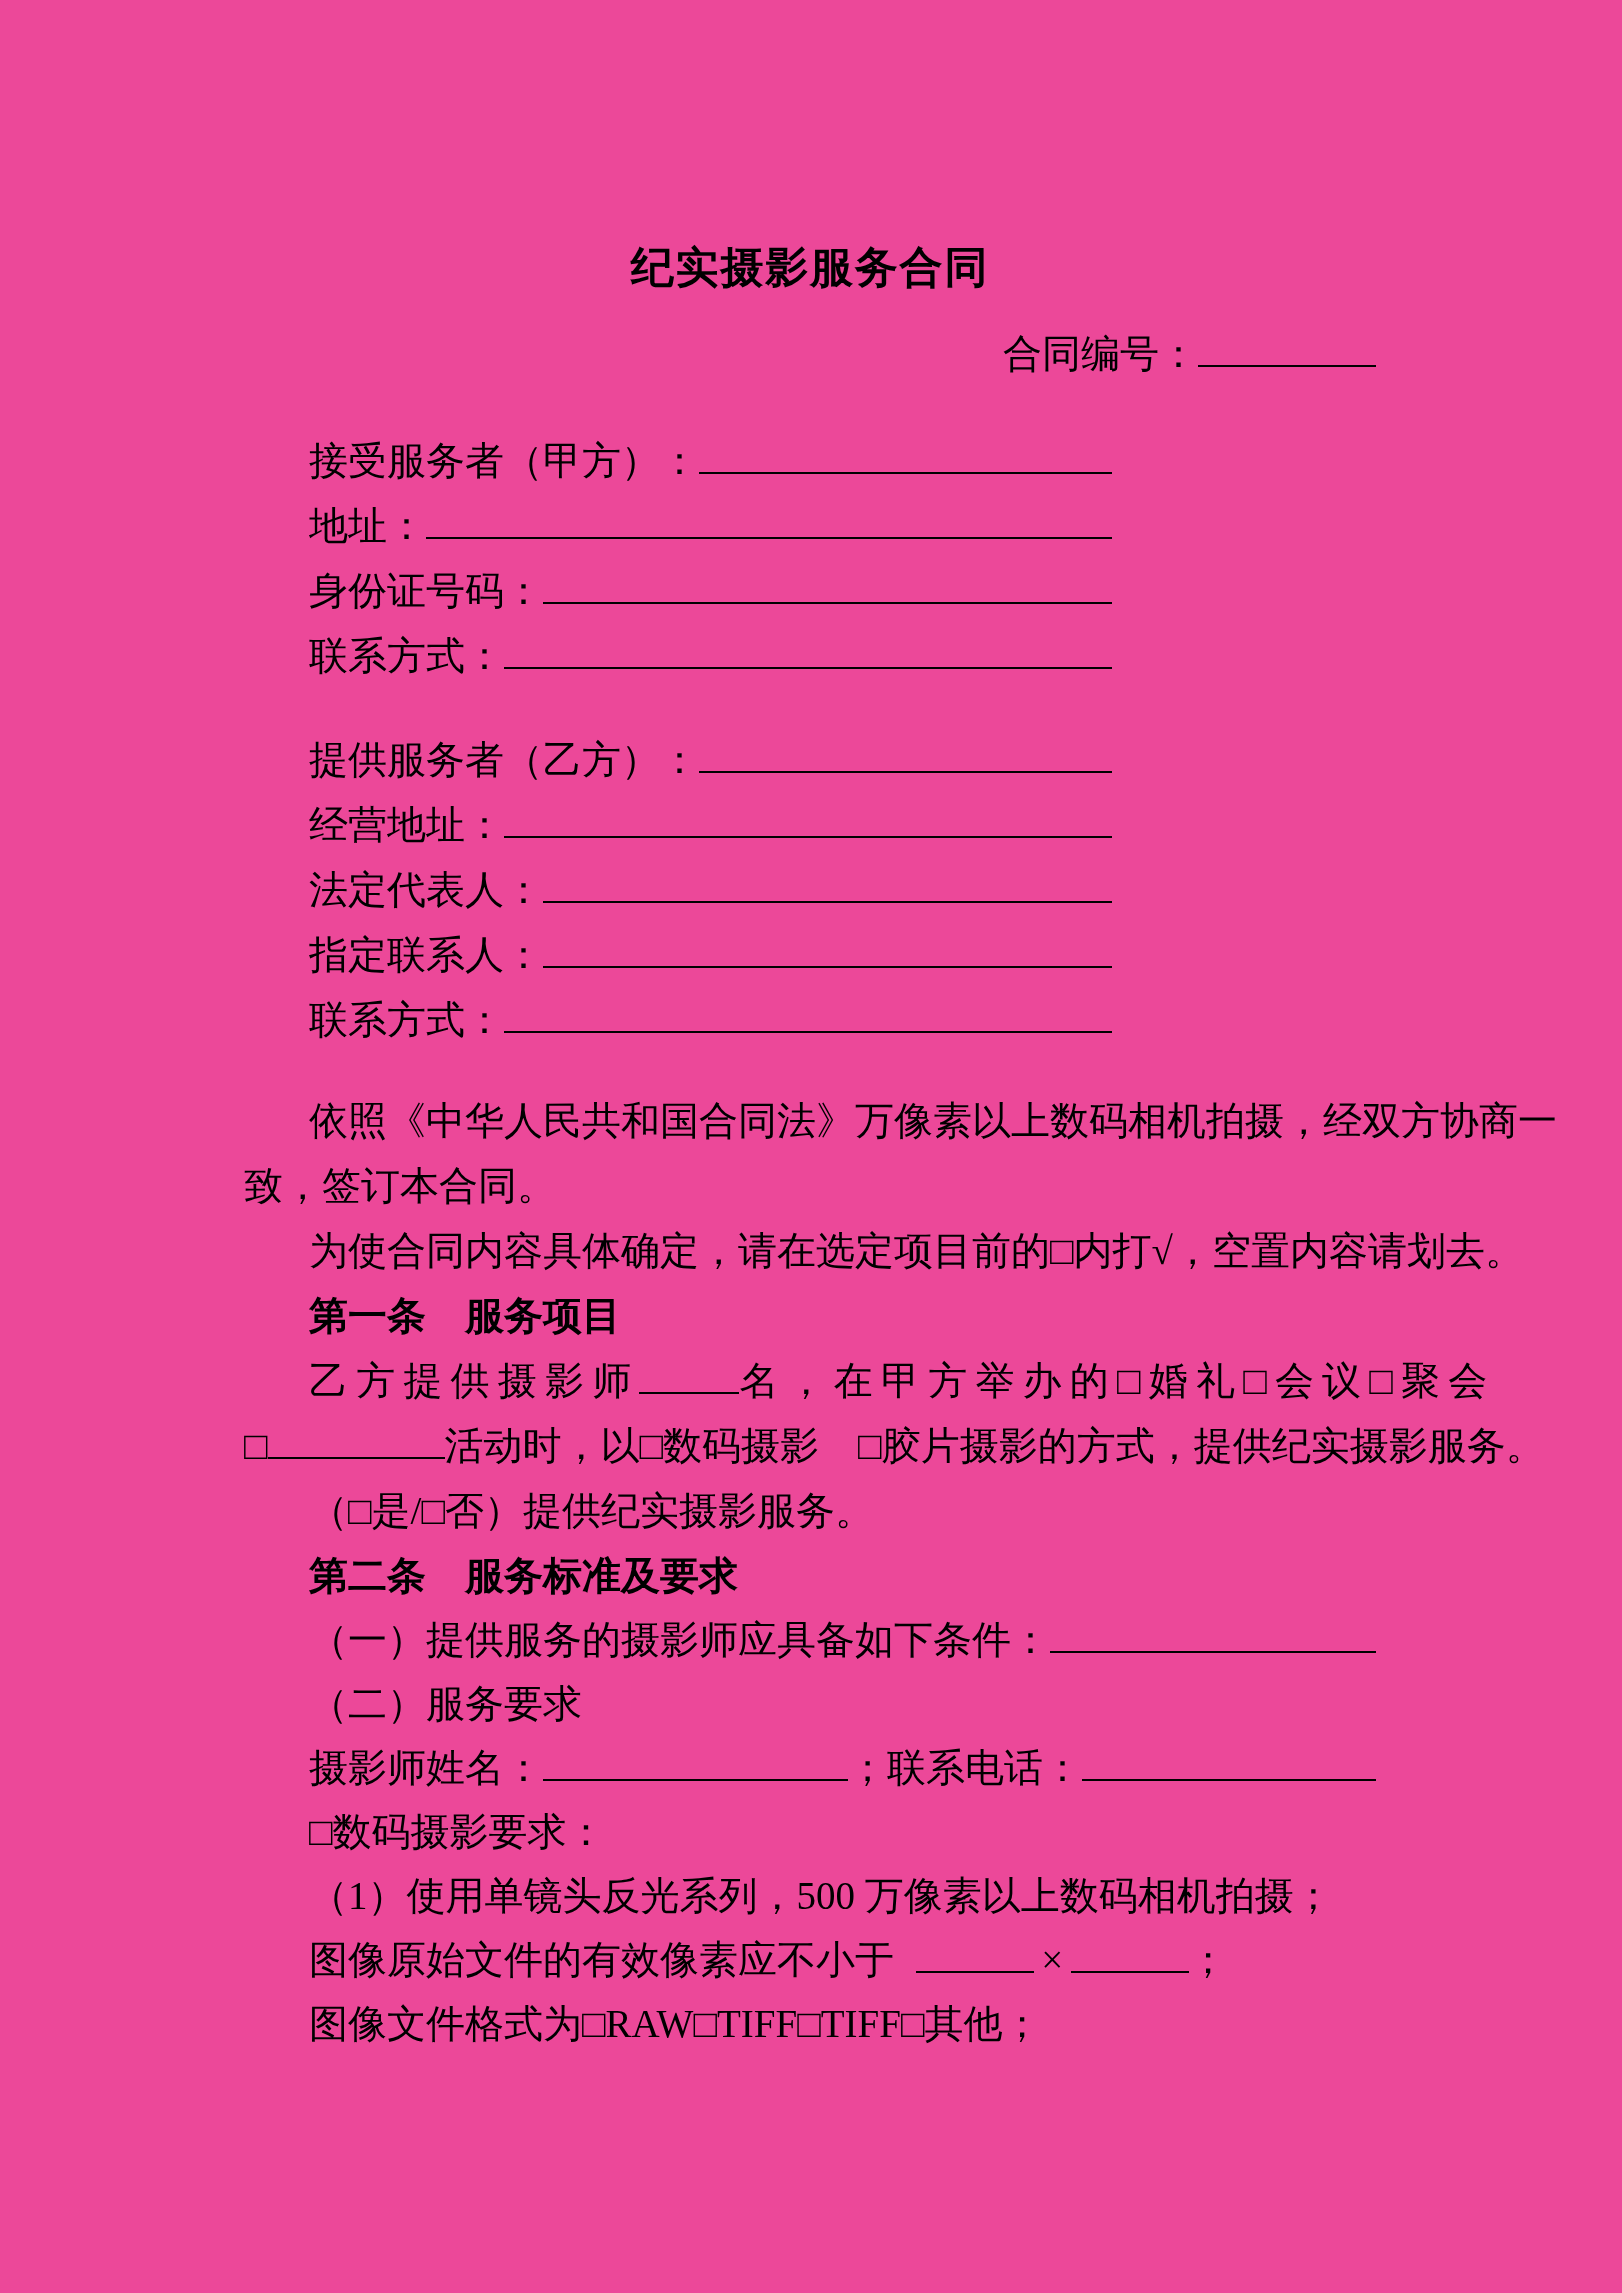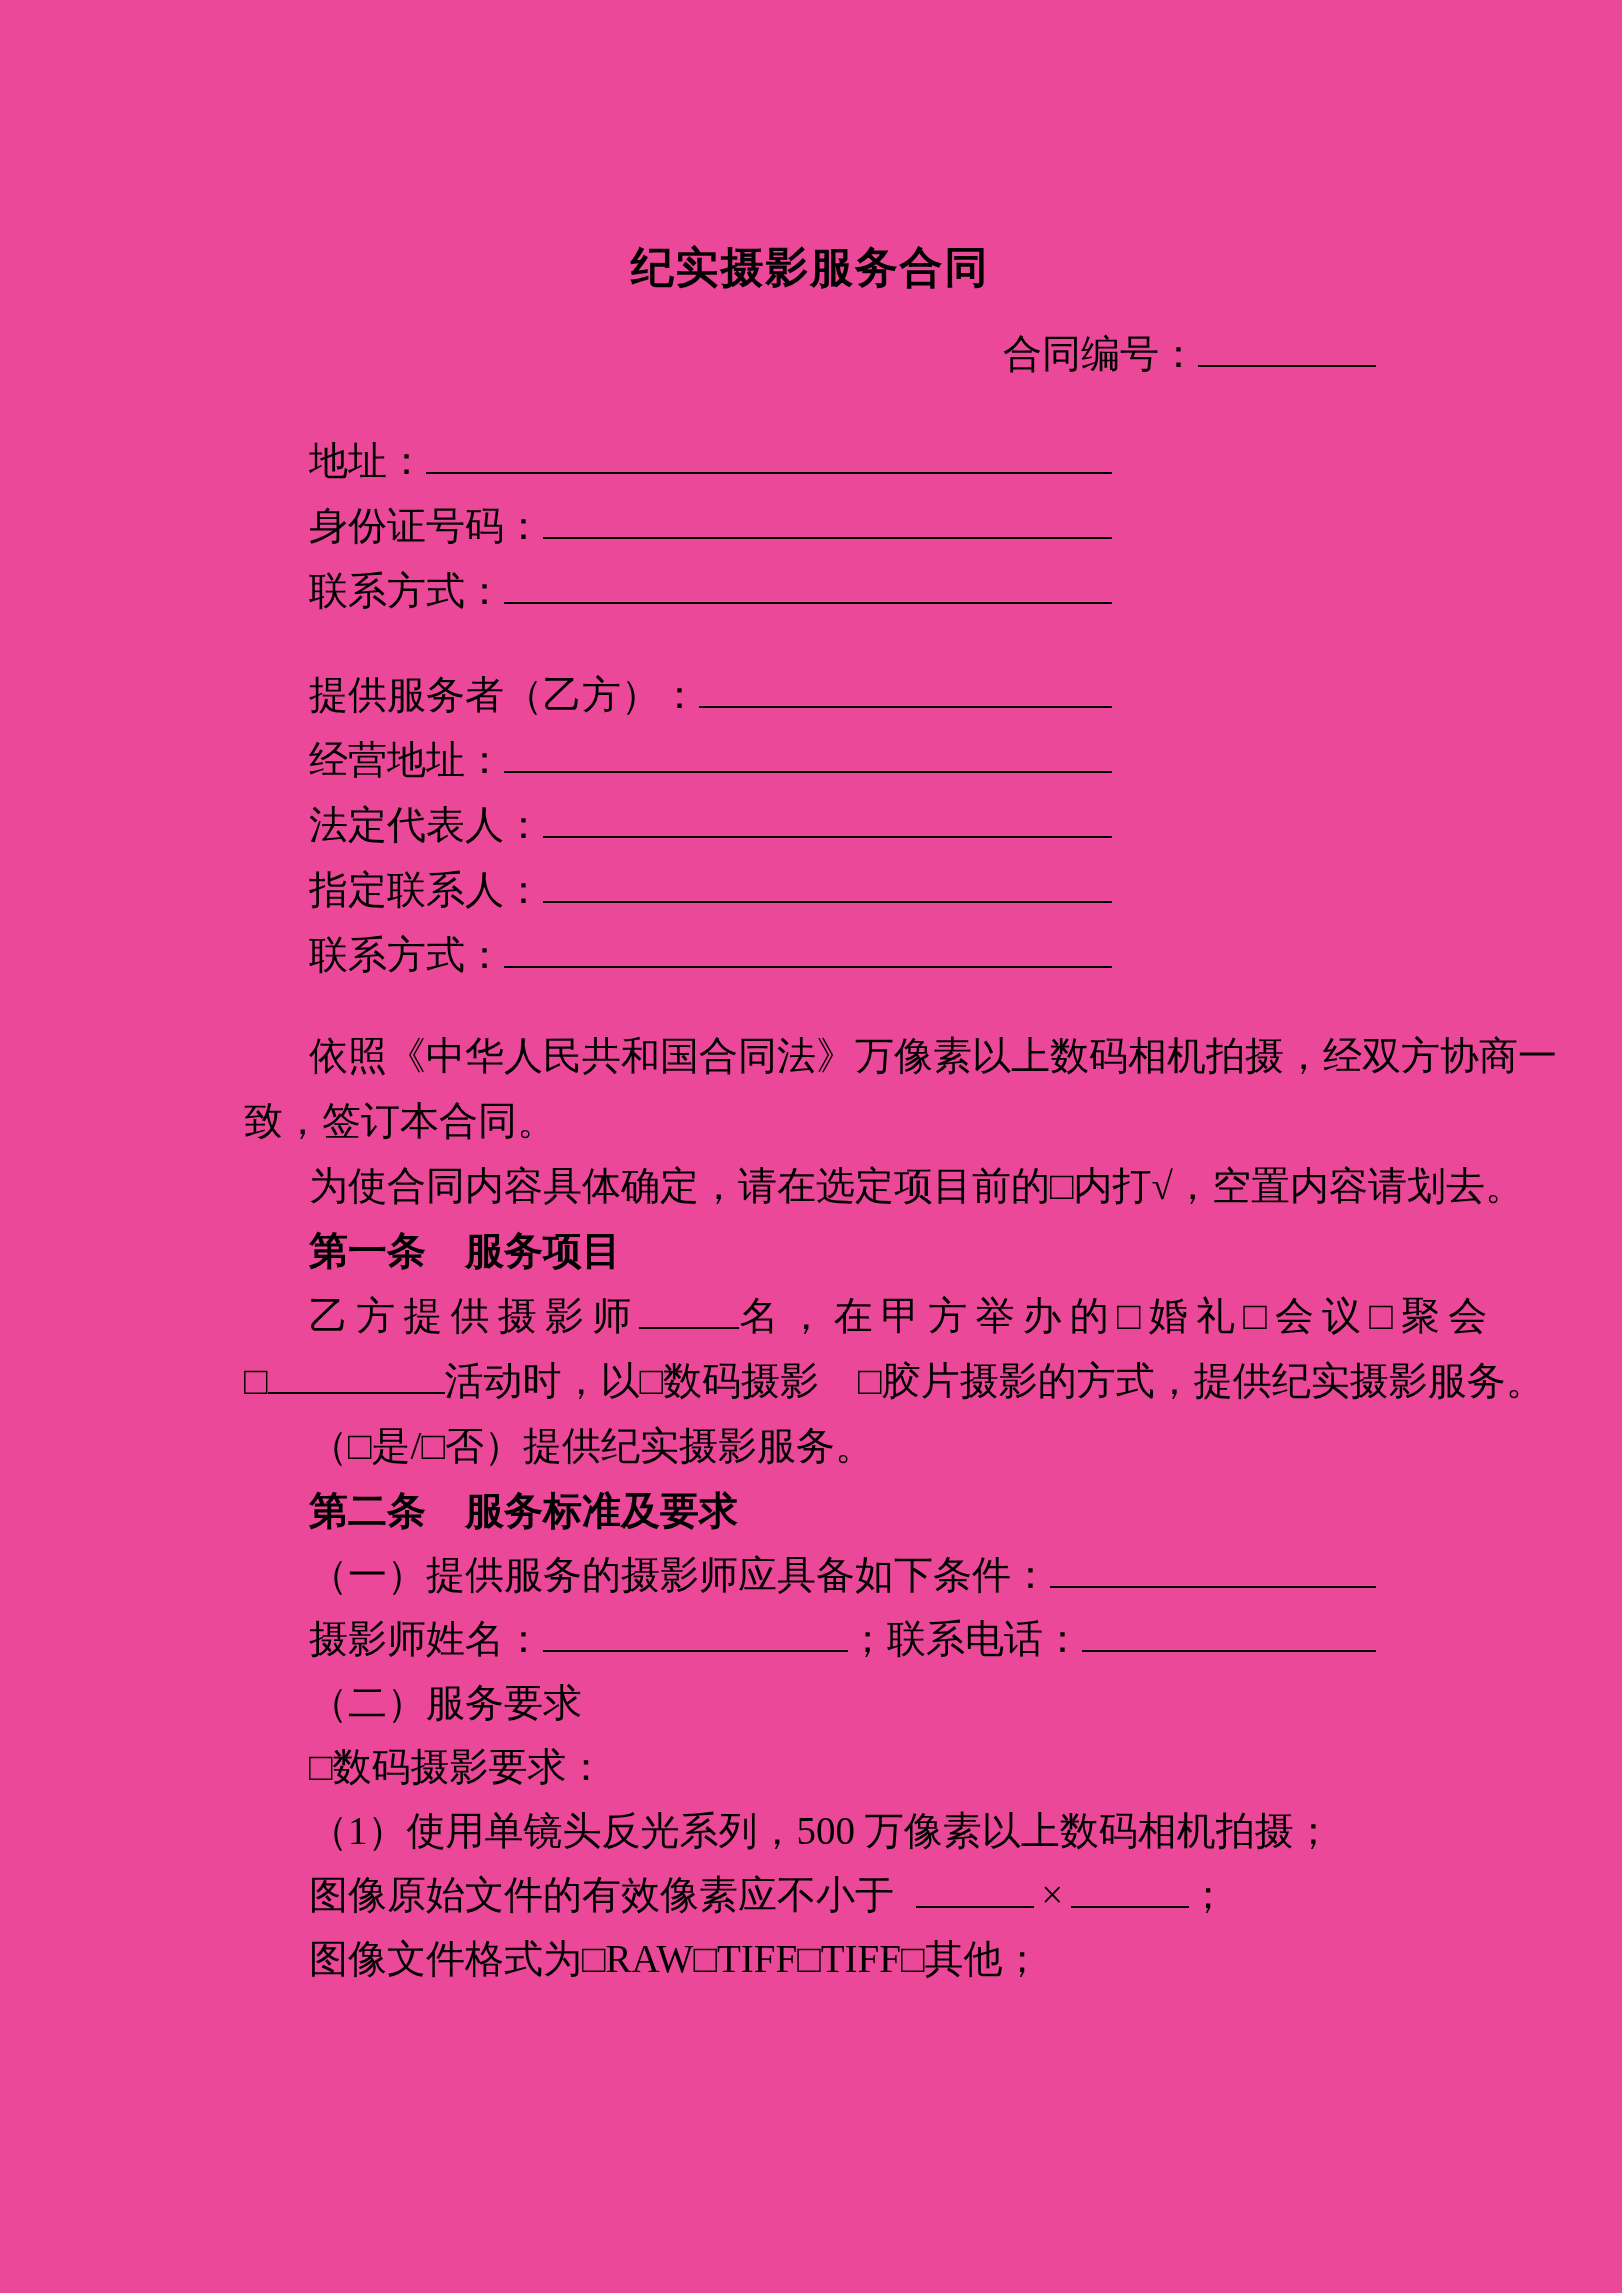--- a/index.html
+++ b/index.html
@@ -66,20 +66,24 @@
 
     <h1 class="doc-title">纪实摄影服务合同</h1>
 
     <div class="line contract-no">
       <span>合同编号：</span>
       <span class="blank w196"></span>
     </div>
 
     <div class="fields party-a">
       <div class="line flex">
+        <span>接受服务者（甲方）：</span>
+        <span class="blank grow"></span>
+      </div>
+      <div class="line flex">
         <span>地址：</span>
         <span class="blank grow"></span>
       </div>
       <div class="line flex">
         <span>身份证号码：</span>
         <span class="blank grow"></span>
       </div>
       <div class="line flex">
         <span>联系方式：</span>
         <span class="blank grow"></span>
@@ -127,27 +131,27 @@
     </div>
 
     <div class="clause2">
       <div class="line indent heading">第二条　服务标准及要求</div>
 
       <div class="bsec">
         <div class="line flex indent">
           <span>（一）提供服务的摄影师应具备如下条件：</span>
           <span class="blank grow"></span>
         </div>
+        <div class="line indent">（二）服务要求</div>
         <div class="line flex indent">
           <span>摄影师姓名：</span>
           <span class="blank w335"></span>
           <span>；联系电话：</span>
           <span class="blank grow"></span>
         </div>
-        <div class="line indent">（二）服务要求</div>
         <div class="line indent">□数码摄影要求：</div>
         <div class="line indent">（1）使用单镜头反光系列，500 万像素以上数码相机拍摄；</div>
         <div class="line indent">
           <span>图像原始文件的有效像素应不小于</span><span class="blank w130 ml24"></span><span class="times">×</span><span class="blank w130"></span><span>；</span>
         </div>
         <div class="line indent">图像文件格式为□RAW□TIFF□TIFF□其他；</div>
       </div>
     </div>
 
   </div>

